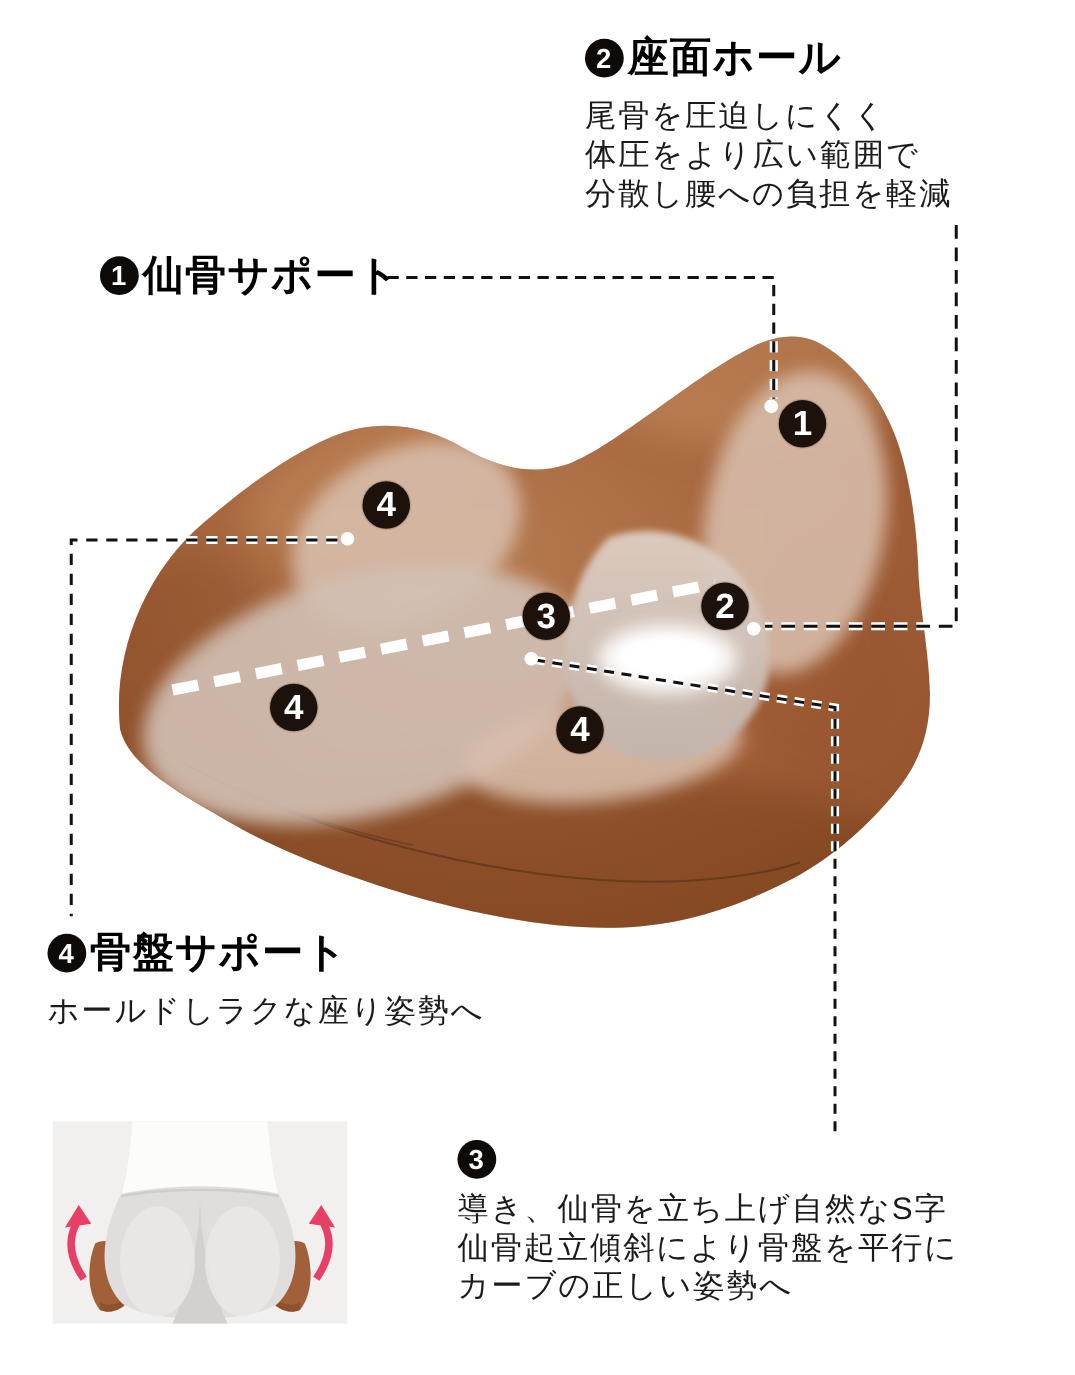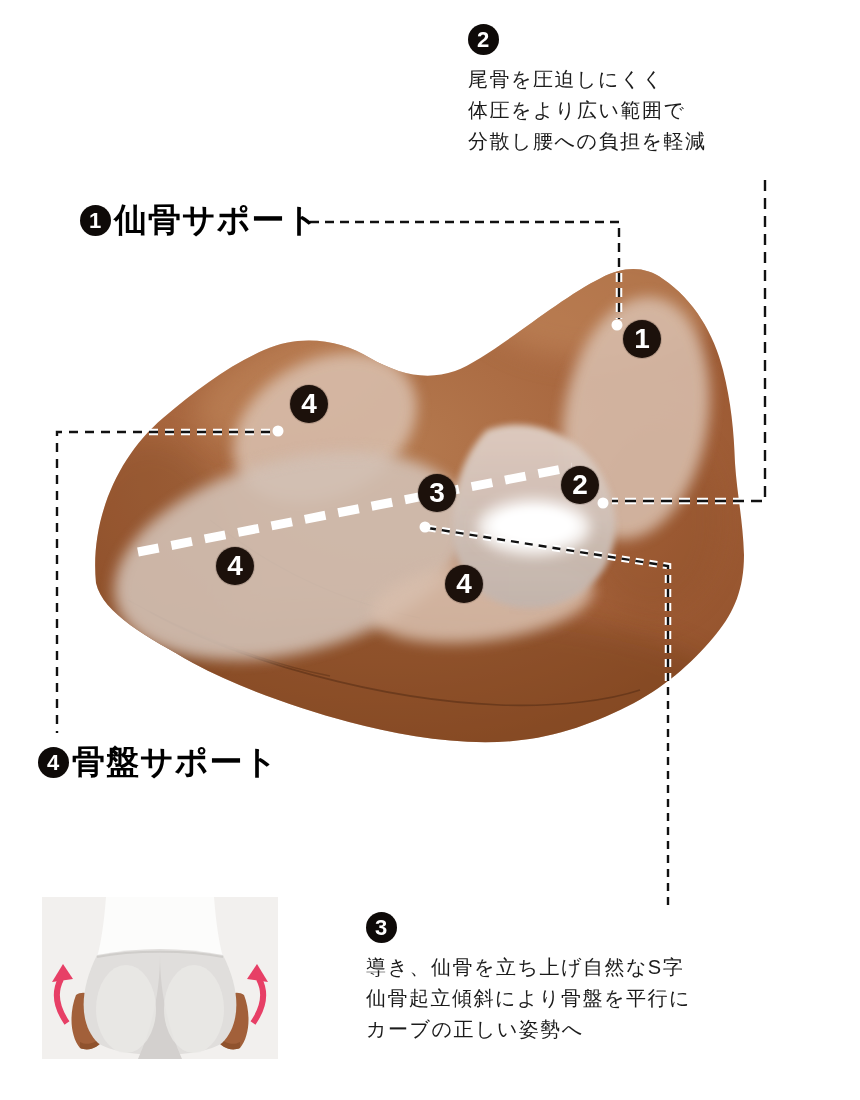--- a/index.html
+++ b/index.html
@@ -5,21 +5,21 @@
   html,body{margin:0;padding:0;background:#ffffff;}
   body{font-family:"Liberation Sans","DejaVu Sans",sans-serif;}
   .canvas{position:relative;width:860px;height:1100px;background:#ffffff;overflow:hidden;margin:0 auto;}
   .art{position:absolute;left:0;top:0;pointer-events:none;}
 
   .callout{position:absolute;color:#111;}
   .callout h2{margin:0;font-size:33px;font-weight:bold;letter-spacing:1px;color:#000;
               display:flex;align-items:center;gap:3px;white-space:nowrap;}
   .badge{display:inline-flex;width:31px;height:31px;border-radius:50%;background:#0e0a08;color:#fff;
          font-size:22px;font-weight:bold;align-items:center;justify-content:center;flex:0 0 31px;}
-  .callout p{margin:9px 0 0 0;font-size:20px;line-height:31px;letter-spacing:1.5px;color:#1b1b1b;white-space:nowrap;}
+  .callout p{margin:9px 0 0 0;font-size:25px;line-height:31px;letter-spacing:1.5px;color:#1b1b1b;white-space:nowrap;}
   .callout p span{display:block;}
 
   .c1{left:80px;top:198px;}
   .c2{left:468px;top:24px;}
   .c3{left:366px;top:912px;}
   .c4{left:38px;top:740px;}
 
   .marker{position:absolute;width:38px;height:38px;border-radius:50%;background:#1c110b;color:#fff;
           display:flex;align-items:center;justify-content:center;font-size:28px;font-weight:bold;
           transform:translate(-50%,-50%);box-shadow:0 0 0 1px rgba(30,15,5,.15);}
@@ -137,20 +137,21 @@
   <section class="callout c1">
     <h2>
       <span class="badge">1</span>
       <span>仙骨サポート</span>
     </h2>
   </section>
 
   <section class="callout c2">
     <h2>
       <span class="badge">2</span>
+      <span>座面ホール</span>
     </h2>
     <p>
       <span>尾骨を圧迫しにくく</span>
       <span>体圧をより広い範囲で</span>
       <span>分散し腰への負担を軽減</span>
     </p>
   </section>
 
   <section class="callout c3">
     <h2>
@@ -162,20 +163,21 @@
       <span>カーブの正しい姿勢へ</span>
     </p>
   </section>
 
   <section class="callout c4">
     <h2>
       <span class="badge">4</span>
       <span>骨盤サポート</span>
     </h2>
     <p>
+      <span>ホールドしラクな座り姿勢へ</span>
     </p>
   </section>
 
   <div class="photo">
     <svg width="236" height="162" viewBox="0 0 236 162" aria-hidden="true">
       <rect x="0" y="0" width="236" height="162" fill="#F2F0EE"></rect>
 
       <g>
         <path d="M34 98 C27 116 28 139 38 151 C47 155 57 150 61 143 C52 128 49 112 50 98 C44 95 38 95 34 98 Z" fill="#A2603A"></path>
         <path d="M202 98 C209 116 208 139 198 151 C189 155 179 150 175 143 C184 128 187 112 186 98 C192 95 198 95 202 98 Z" fill="#A2603A"></path>

